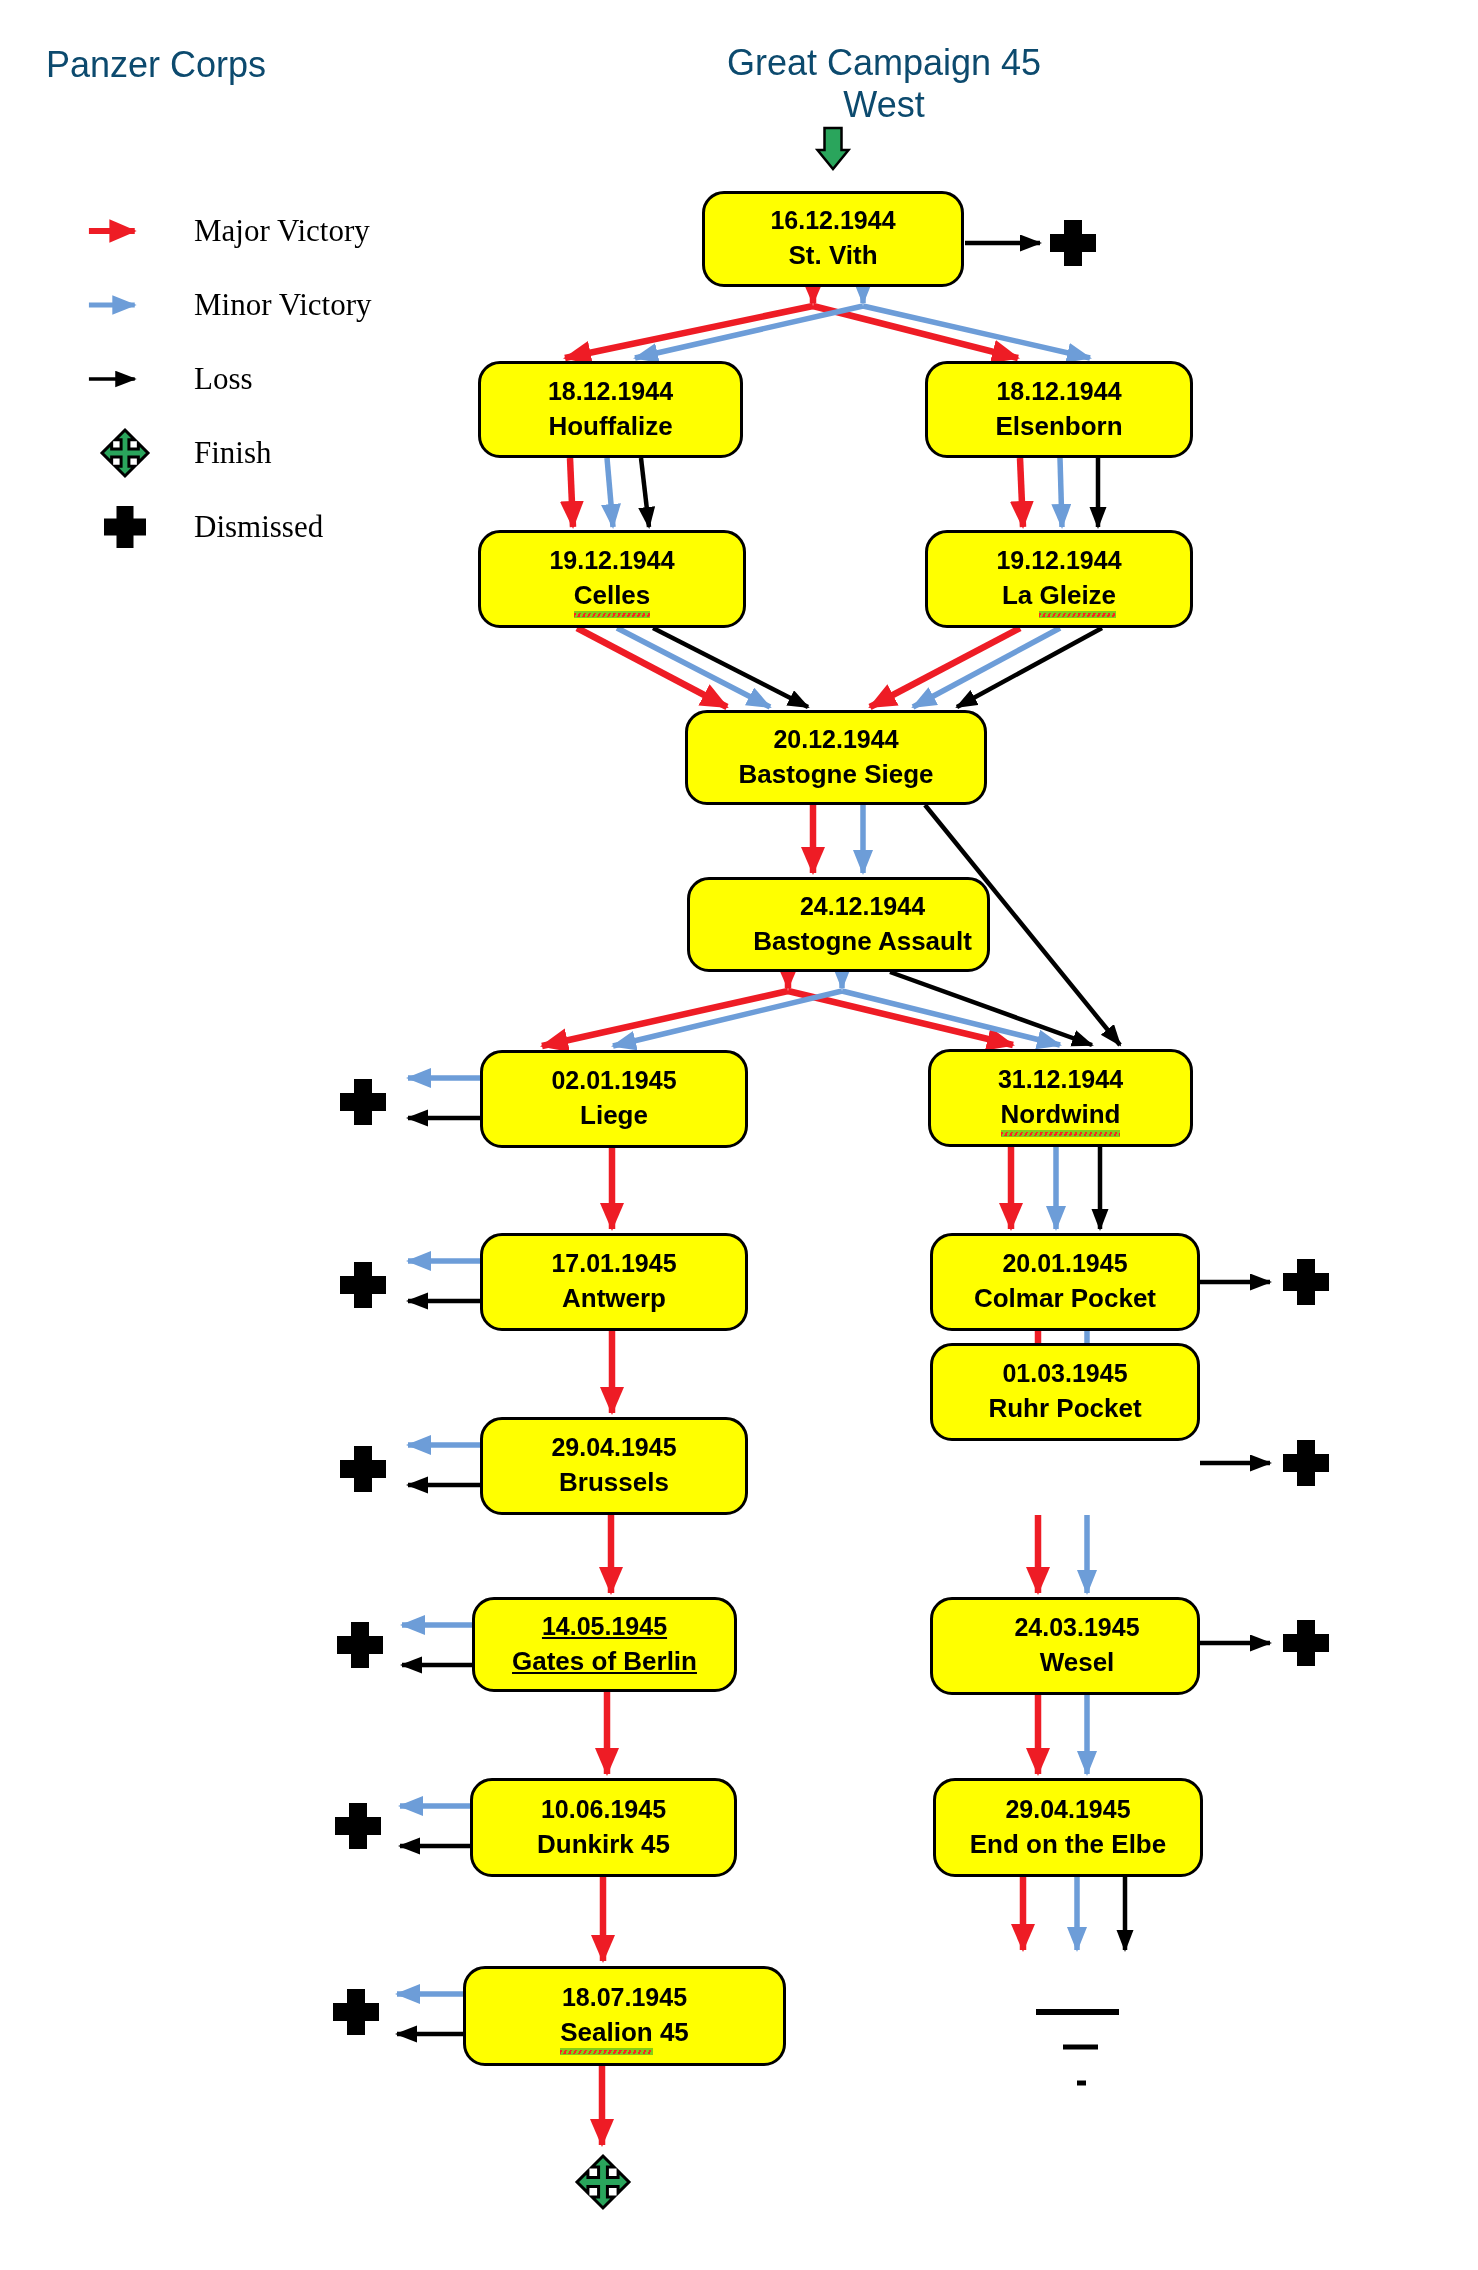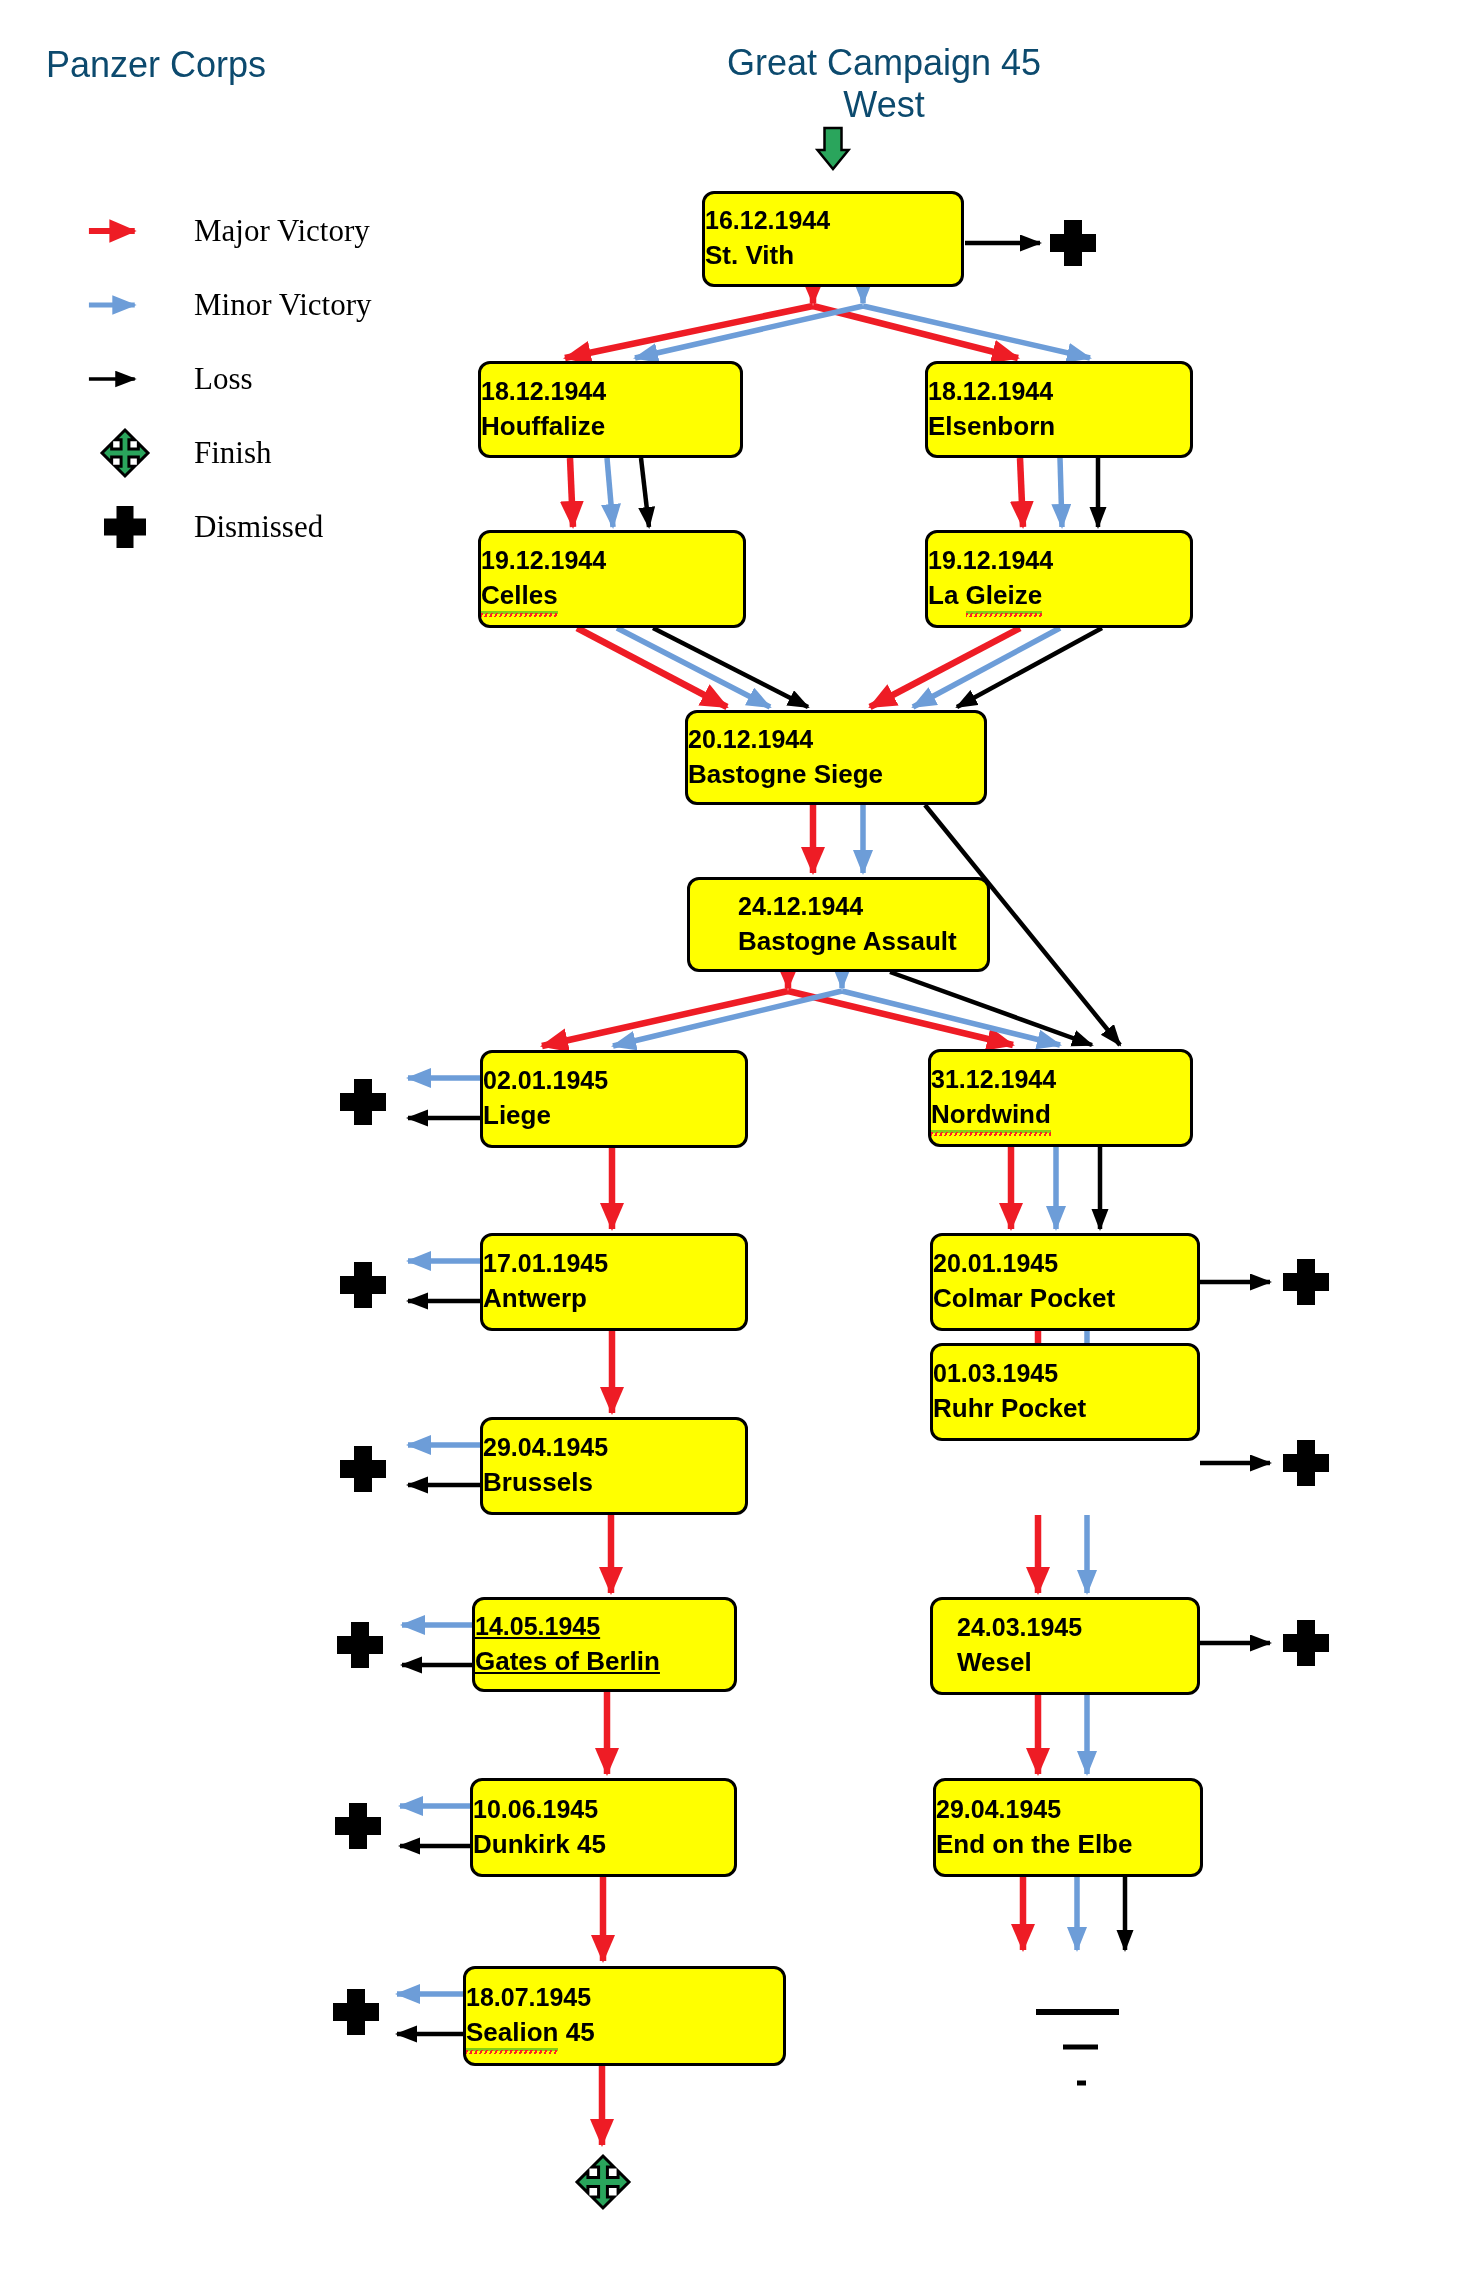--- a/index.html
+++ b/index.html
@@ -6,25 +6,25 @@
   .stage{position:relative;width:1478px;height:2270px;background:#ffffff;overflow:hidden;
          font-family:"Liberation Sans",sans-serif;}
   #edge-layer,#node-layer{position:absolute;left:0;top:0;width:1478px;height:2270px;}
   .hdr{position:absolute;font-weight:normal;font-size:36px;color:#0c4a6e;letter-spacing:0px;}
   .hdr-left{left:46px;top:44px;}
   .hdr-center{left:712px;top:42px;width:344px;text-align:center;}
   #legend{position:absolute;left:86px;top:194px;}
   .lg-row{display:flex;align-items:center;height:74px;}
   .lg-ic{width:78px;display:flex;justify-content:center;align-items:center;}
   .lg-lb{font-family:"Liberation Serif",serif;font-size:31px;color:#000;margin-left:30px;white-space:nowrap;}
-  .node{position:absolute;border:3px solid #000;border-radius:12px;box-sizing:border-box;
-        display:flex;flex-direction:column;justify-content:center;gap:9px;}
+  .node{position:absolute;border:3px solid #000;border-radius:22px;box-sizing:border-box;
+        display:flex;flex-direction:column;align-items:center;justify-content:center;gap:9px;}
   .node .date{font-size:25px;font-weight:bold;color:#000;line-height:1;}
   .node .nm{font-size:26px;font-weight:bold;color:#000;line-height:1;padding-bottom:2px;}
-  .und{position:relative;border-bottom:3px solid #84cc16;padding-bottom:1px;}
+  .und{position:relative;border-bottom:7px solid #84cc16;padding-bottom:1px;}
   .und::after{content:"";position:absolute;left:0;right:0;bottom:-6px;height:4px;
       background:repeating-linear-gradient(115deg,#ff2222 0 2px,transparent 2px 4.5px);}
 </style>
 </head>
 <body>
 
 <div class="stage">
   <div class="hdr hdr-left">Panzer Corps</div>
   <div class="hdr hdr-center">Great Campaign 45 West</div>
   <svg id="edge-layer" viewBox="0 0 1478 2270" width="1478" height="2270">

